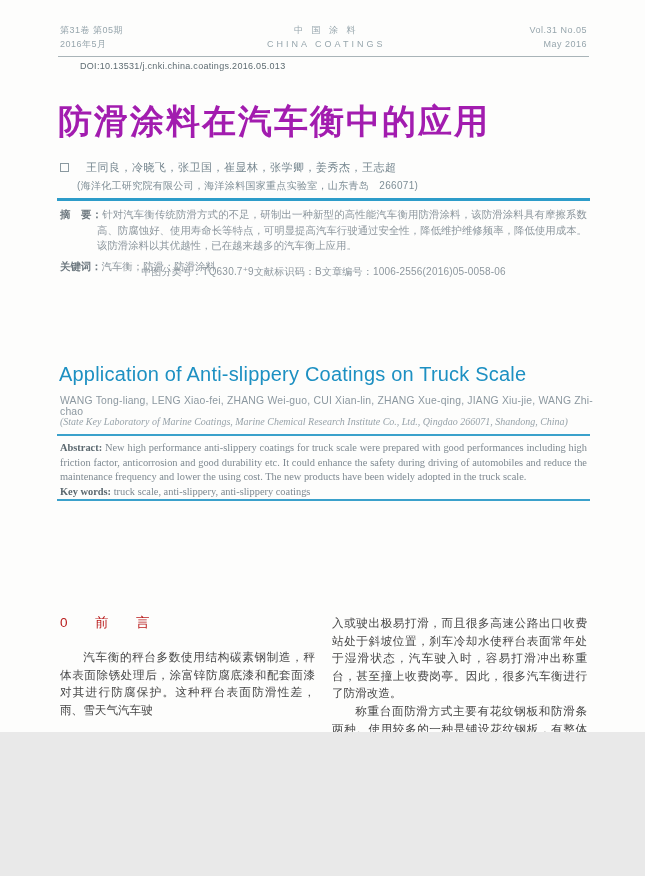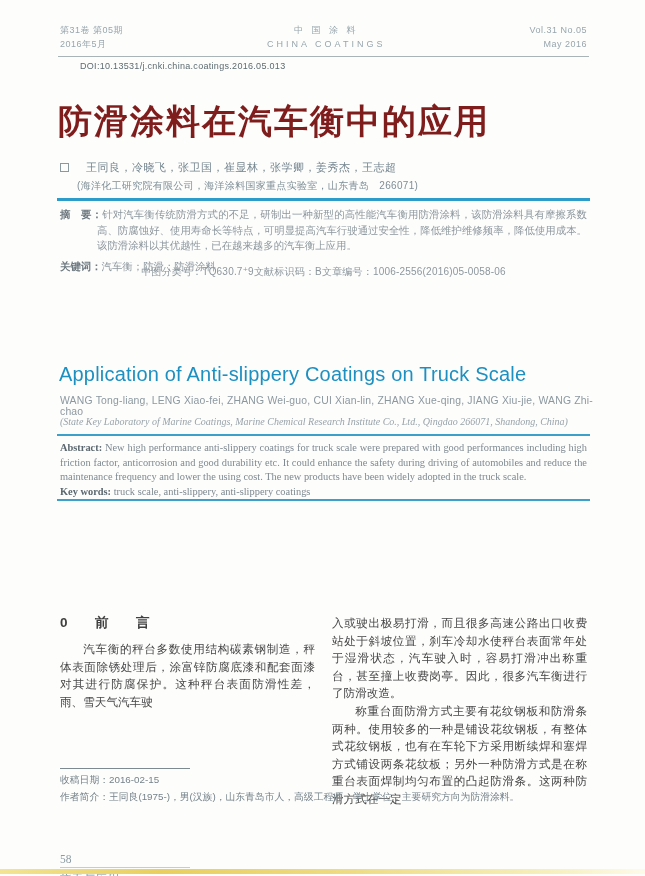--- a/index.html
+++ b/index.html
@@ -1,39 +1,39 @@
 <!DOCTYPE html>
 <html><head>
 <meta charset="utf-8">
 <style>
   * { margin:0; padding:0; box-sizing:border-box; }
   html,body { background:#e9e9e9; }
   .page {
-    position:relative; width:645px; height:876px; margin:0 auto;
+    position:relative; width:645px; height:732px; margin:0 auto;
     background:#fdfdfc; overflow:hidden;
     font-family:"Liberation Sans","DejaVu Sans",sans-serif;
     color:#444;
   }
   
   .jheader {
     position:absolute; top:23px; left:60px; right:58px;
     display:flex; justify-content:space-between; align-items:flex-start;
     font-size:9px; line-height:14px; color:#97a6ad; letter-spacing:.5px;
   }
   .jheader .col { white-space:nowrap; }
   .jheader .center { text-align:center; letter-spacing:3px; }
   .jheader .right { text-align:right; }
   .header-rule { position:absolute; top:56px; left:58px; right:56px; height:1px; background:#a9b4b8; }
   .doi { position:absolute; top:61px; left:60px; font-size:9px; color:#5d6b71; letter-spacing:.3px;padding-left:20px; }
 
   
   .title-cn {
     position:absolute; top:99px; left:58px; right:50px;
     font-size:34px; font-weight:bold; letter-spacing:2px;
-    color:#7f1d1d;
+    color:#a21caf;
   }
   .authors-cn {
     position:absolute; top:160px; left:60px;
     font-size:11px; color:#74858e; letter-spacing:.5px;
     display:flex; align-items:center;gap:8px;
   }
   .author-marker { display:inline-block; width:9px; height:9px; border:1px solid #8a99a0; margin-right:9px; }
   .affil-cn {
     position:absolute; top:179px; left:77px;
     font-size:10px; color:#7e8e96; letter-spacing:.3px;
@@ -79,22 +79,22 @@
   .abstract-en .lbl-en { font-weight:bold; color:#5b686f; }
   .rule-en-bottom { position:absolute; top:499px; left:57px; right:55px; height:1.5px; background:#3ba1cb; }
 
   
   .body-cols {
     position:absolute; top:614px; left:60px; right:58px;
     display:flex; gap:17px;
   }
   .bcol { flex:1 1 0; font-size:11.6px; line-height:17.6px; color:#474747; text-align:justify; }
   .sec-heading {
-    font-size:13.5px; font-weight:bold; color:#404040; letter-spacing:7px;
-    margin-bottom:8px; line-height:18px;
+    font-size:13.5px; font-weight:normal; color:#b91c1c; letter-spacing:7px;
+    margin-bottom:16px; line-height:18px;
   }
   .para { text-indent:2em; }
   .para.noindent { text-indent:0; }
 
   
   .footnote { position:absolute; top:768px; left:60px; width:470px; font-size:9.8px; line-height:16.5px; color:#75828a; }
   .footnote-rule { width:130px; height:1px; background:#7d8a90; margin-bottom:3px; }
 
   
   .footer { position:absolute; top:821px; left:60px; }

